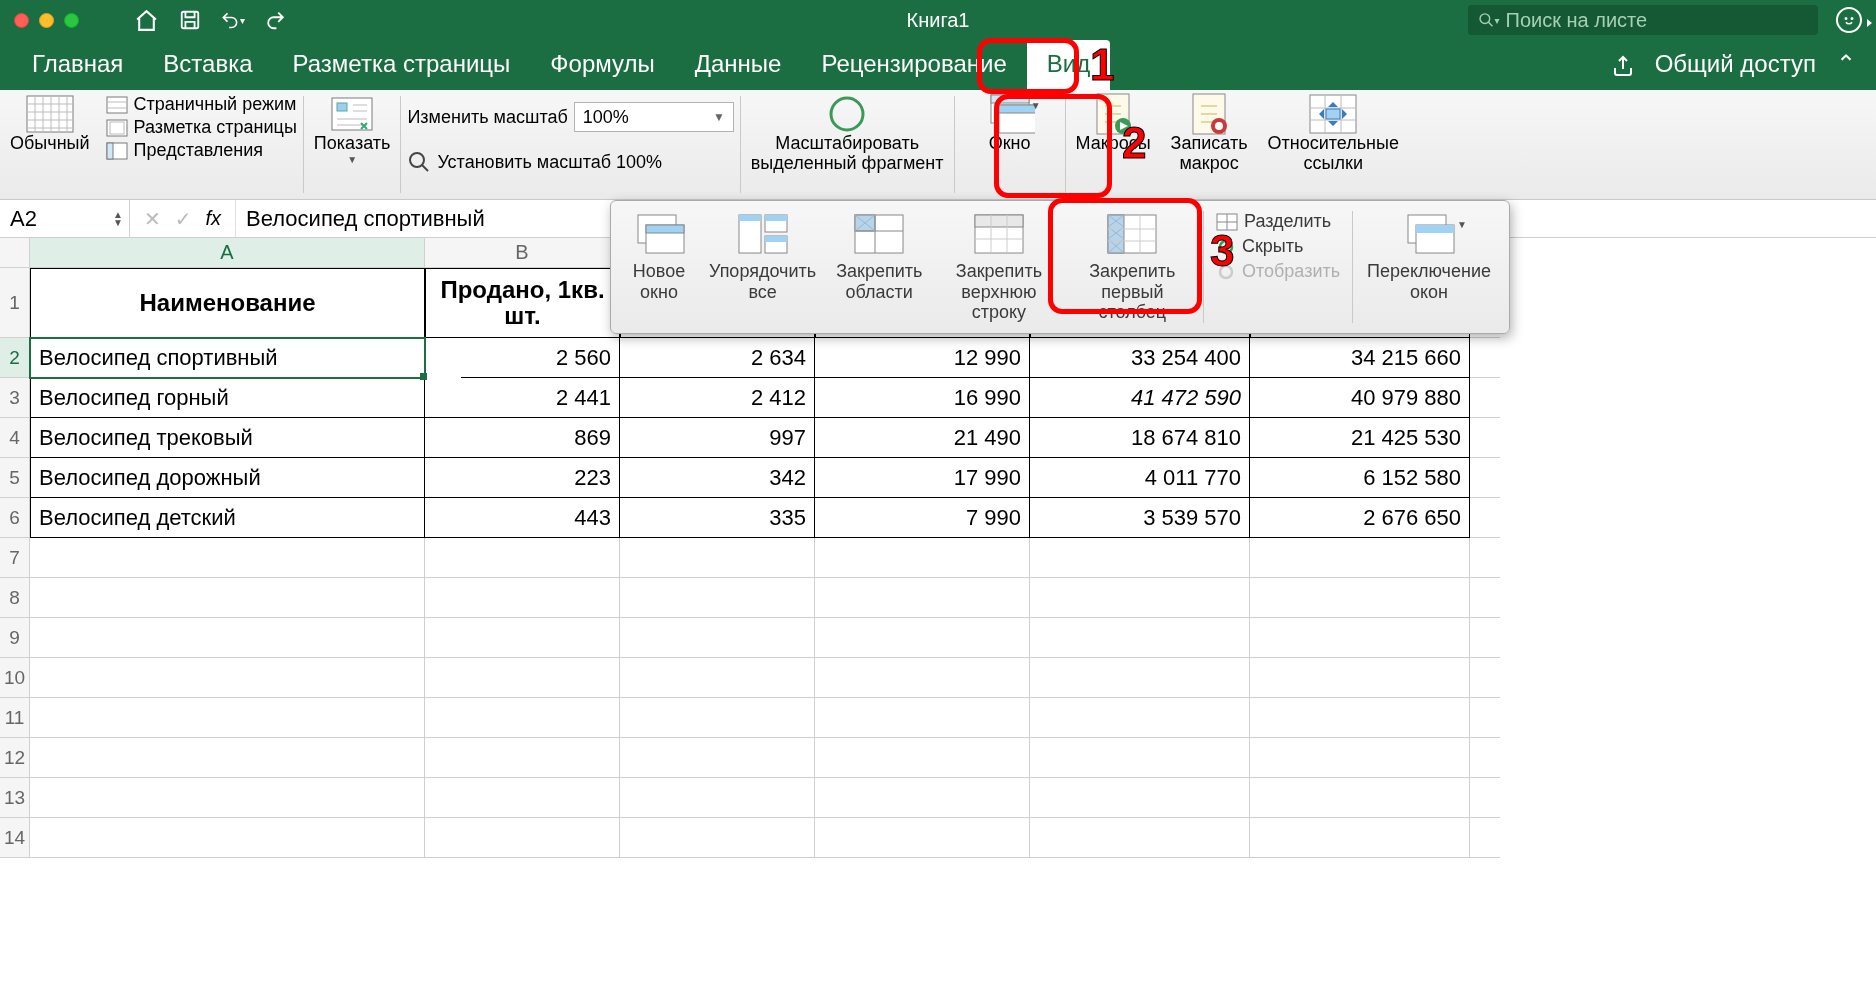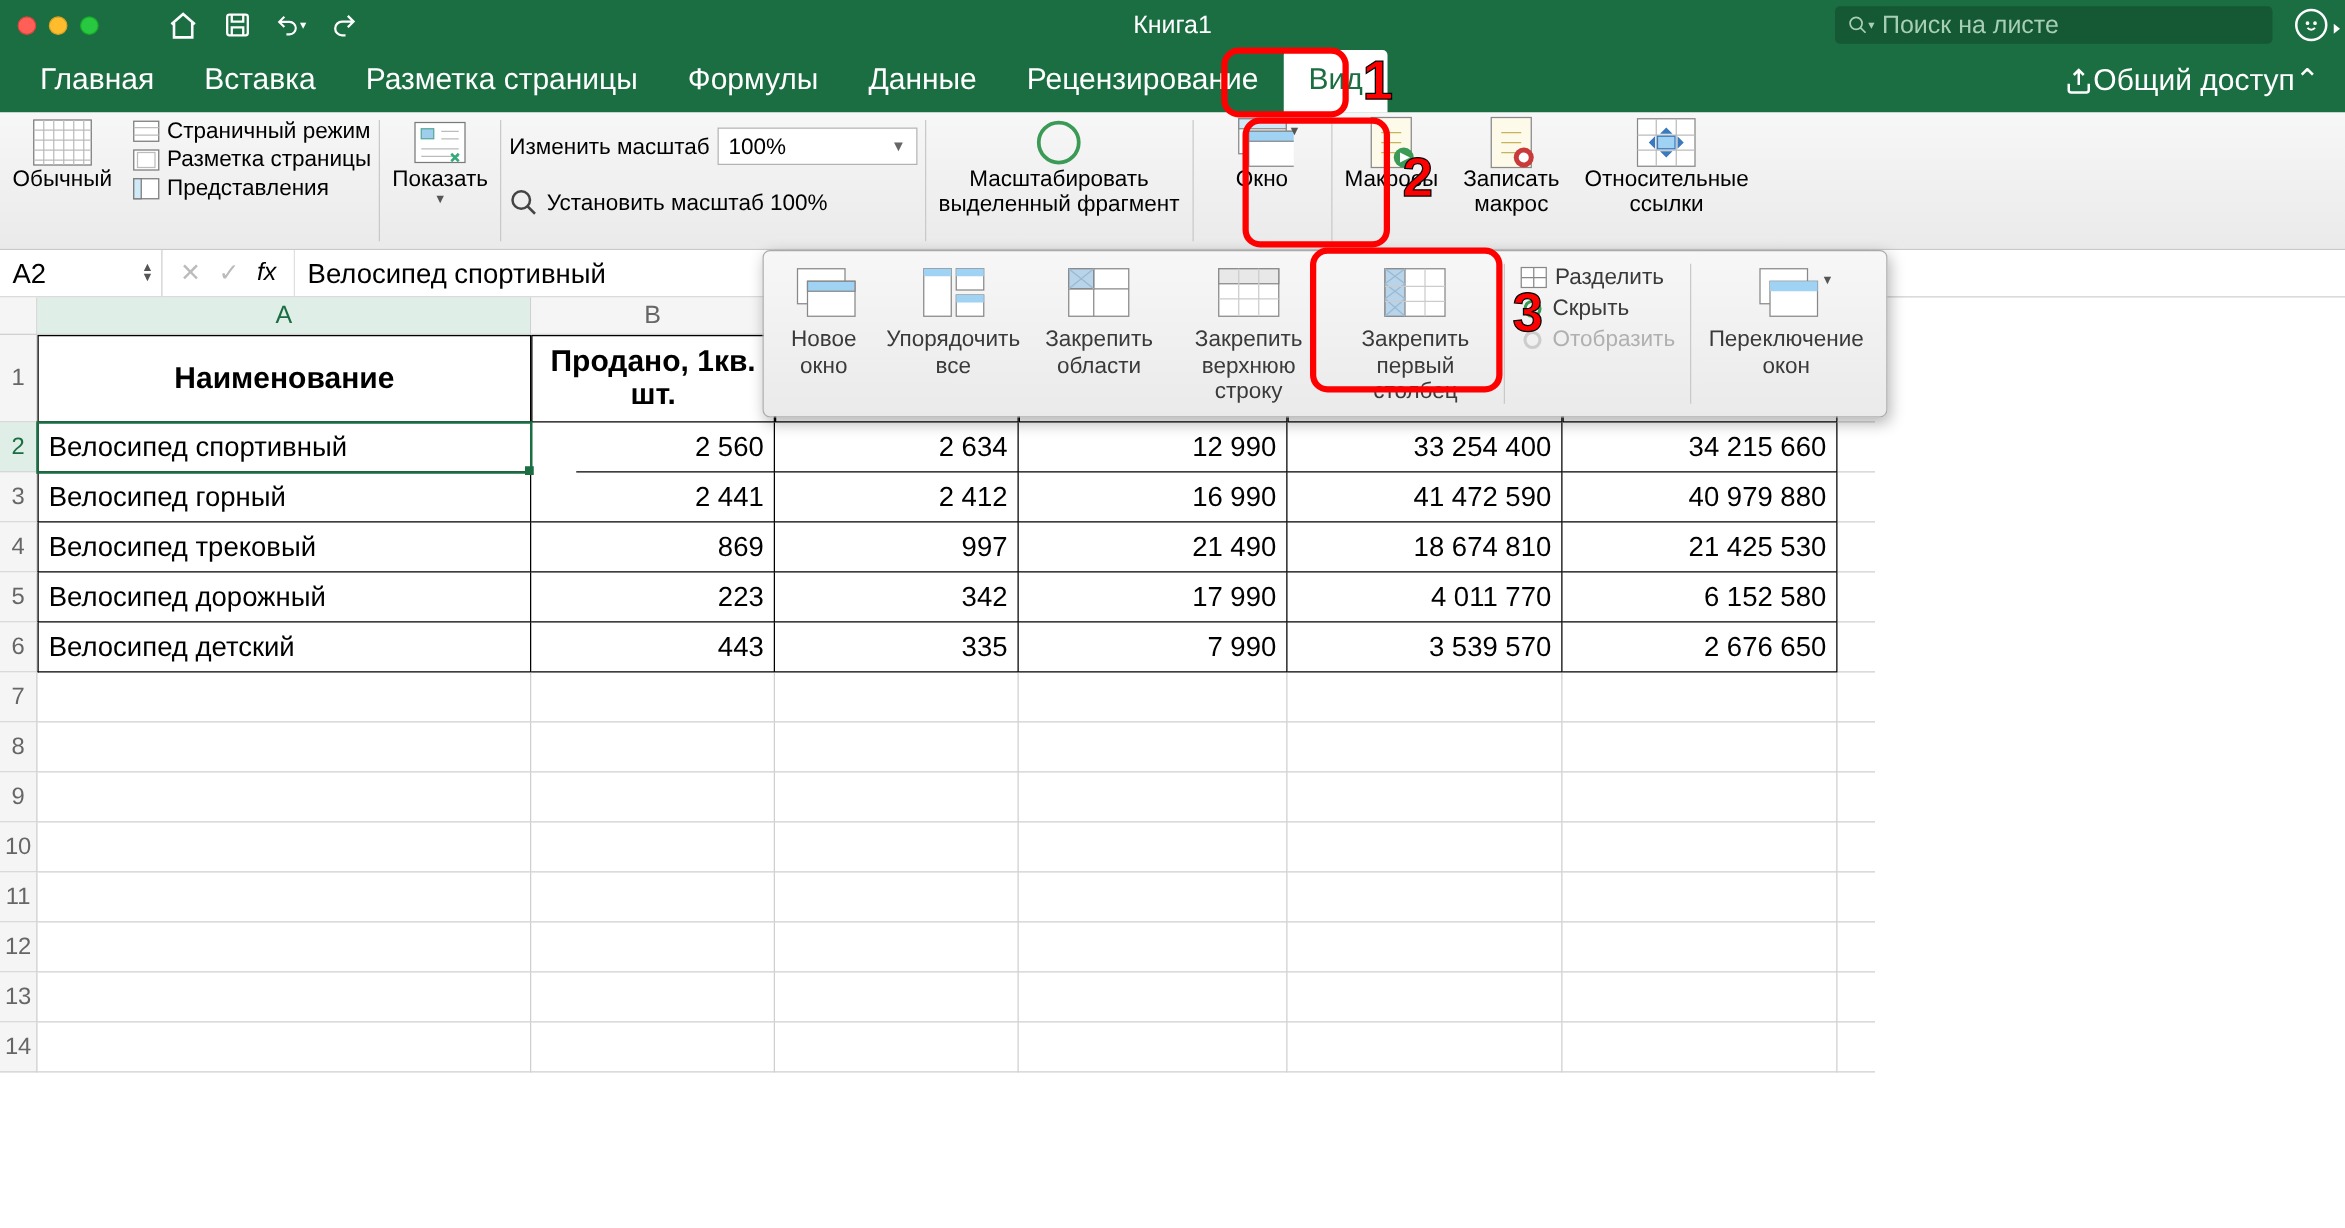--- a/index.html
+++ b/index.html
@@ -19,21 +19,21 @@
 .search-box { display: flex; align-items: center; background: #145834; border-radius: 4px; padding: 2px 10px; width: 350px; height: 30px; color: #a7cfb6; }
 .search-box input { background: transparent; border: none; color: #fff; font-size: 20px; margin-left: 6px; width: 100%; outline: none; }
 .search-box input::placeholder { color: #a7cfb6; }
 .smiley { width: 26px; height: 26px; border: 2px solid #fff; border-radius: 50%; display: flex; align-items: center; justify-content: center; font-size: 14px; position: relative;}
 .smiley::after { content:""; position:absolute; right:-12px; top:10px; border-left:5px solid #fff; border-top:4px solid transparent; border-bottom:4px solid transparent;}
 
 
 .ribbon-tabs { height: 50px; background: #1a6e42; display: flex; align-items: flex-end; padding-left: 12px; color: #fff; position: relative; }
 .ribbon-tabs .tab { padding: 10px 20px 12px 20px; font-size: 24px; cursor: pointer; }
 .ribbon-tabs .tab.active { background: #fff; color: #1a6e42; border-radius: 4px 4px 0 0; font-weight: 500;}
-.share { position: absolute; right: 20px; color: #fff; display: flex; align-items: center; gap: 0; font-size: 24px; top: 10px;}
+.share { position: absolute; right: 20px; color: #fff; display: flex; align-items: flex-end; gap: 20px; font-size: 24px; top: 10px;}
 .share .chevup { font-size: 24px; }
 
 
 .ribbon { display: flex; background: linear-gradient(#f7f7f7,#eaeaea); border-bottom: 1px solid #c9c9c9; height: 110px; position: relative; }
 .ribbon-sep { width: 1px; background: #c9c9c9; margin: 6px 0; }
 .ribbon-col { display: flex; flex-direction: column; gap: 2px; align-items: flex-start; font-size: 18px; padding: 4px 6px;}
 .ribbon-row { display: flex; align-items: center; gap: 6px;}
 .ribbon-btn { display: flex; flex-direction: column; align-items: center; justify-content: flex-start; padding: 4px 10px; font-size: 18px; text-align: center; line-height: 1.1; }
 .big-icon { width: 50px; height: 40px; display:flex; align-items:center; justify-content:center;}
 .tiny-icon { width: 22px; height: 18px; display:inline-flex; align-items:center; justify-content:center; }
@@ -320,21 +320,21 @@
     <div class="cell num" style="border-right: 1.5px solid rgb(0, 0, 0); border-bottom: 1.5px solid rgb(0, 0, 0);">2 634</div>
     <div class="cell num" style="border-right: 1.5px solid rgb(0, 0, 0); border-bottom: 1.5px solid rgb(0, 0, 0);">12 990</div>
     <div class="cell num" style="border-right: 1.5px solid rgb(0, 0, 0); border-bottom: 1.5px solid rgb(0, 0, 0);">33 254 400</div>
     <div class="cell num" style="border-right: 1.5px solid rgb(0, 0, 0); border-bottom: 1.5px solid rgb(0, 0, 0);">34 215 660</div>
     <div class="cell last-col-gap" style="border-right: none;"></div>
     <div class="rowhdr">3</div>
     <div class="cell first" style="border-right: 1.5px solid rgb(0, 0, 0); border-bottom: 1.5px solid rgb(0, 0, 0); border-left: 1.5px solid rgb(0, 0, 0);">Велосипед горный</div>
     <div class="cell num" style="border-right: 1.5px solid rgb(0, 0, 0); border-bottom: 1.5px solid rgb(0, 0, 0);">2 441</div>
     <div class="cell num" style="border-right: 1.5px solid rgb(0, 0, 0); border-bottom: 1.5px solid rgb(0, 0, 0);">2 412</div>
     <div class="cell num" style="border-right: 1.5px solid rgb(0, 0, 0); border-bottom: 1.5px solid rgb(0, 0, 0);">16 990</div>
-    <div class="cell num" style="border-right: 1.5px solid rgb(0, 0, 0); border-bottom: 1.5px solid rgb(0, 0, 0);">41 472 590</div>
+    <div class="cell num" style="border-right: 1.5px solid rgb(0, 0, 0); border-bottom: 1.5px solid rgb(0, 0, 0); font-style: italic;">41 472 590</div>
     <div class="cell num" style="border-right: 1.5px solid rgb(0, 0, 0); border-bottom: 1.5px solid rgb(0, 0, 0);">40 979 880</div>
     <div class="cell last-col-gap" style="border-right: none;"></div>
     <div class="rowhdr">4</div>
     <div class="cell first" style="border-right: 1.5px solid rgb(0, 0, 0); border-bottom: 1.5px solid rgb(0, 0, 0); border-left: 1.5px solid rgb(0, 0, 0);">Велосипед трековый</div>
     <div class="cell num" style="border-right: 1.5px solid rgb(0, 0, 0); border-bottom: 1.5px solid rgb(0, 0, 0);">869</div>
     <div class="cell num" style="border-right: 1.5px solid rgb(0, 0, 0); border-bottom: 1.5px solid rgb(0, 0, 0);">997</div>
     <div class="cell num" style="border-right: 1.5px solid rgb(0, 0, 0); border-bottom: 1.5px solid rgb(0, 0, 0);">21 490</div>
     <div class="cell num" style="border-right: 1.5px solid rgb(0, 0, 0); border-bottom: 1.5px solid rgb(0, 0, 0);">18 674 810</div>
     <div class="cell num" style="border-right: 1.5px solid rgb(0, 0, 0); border-bottom: 1.5px solid rgb(0, 0, 0);">21 425 530</div>
     <div class="cell last-col-gap" style="border-right: none;"></div>

